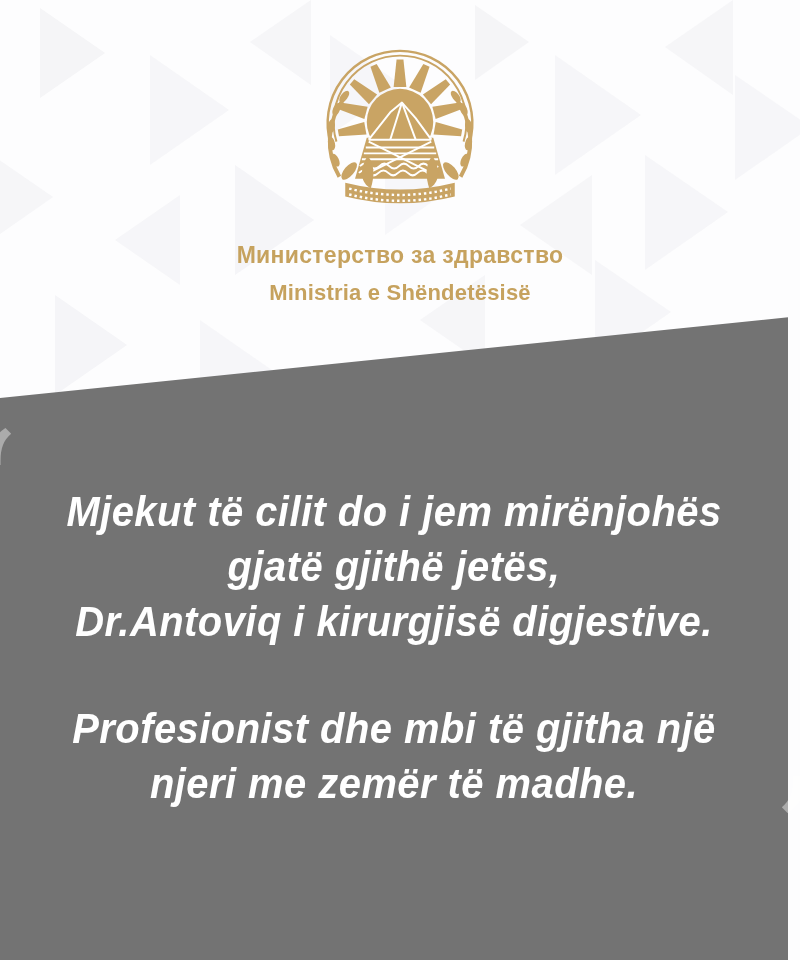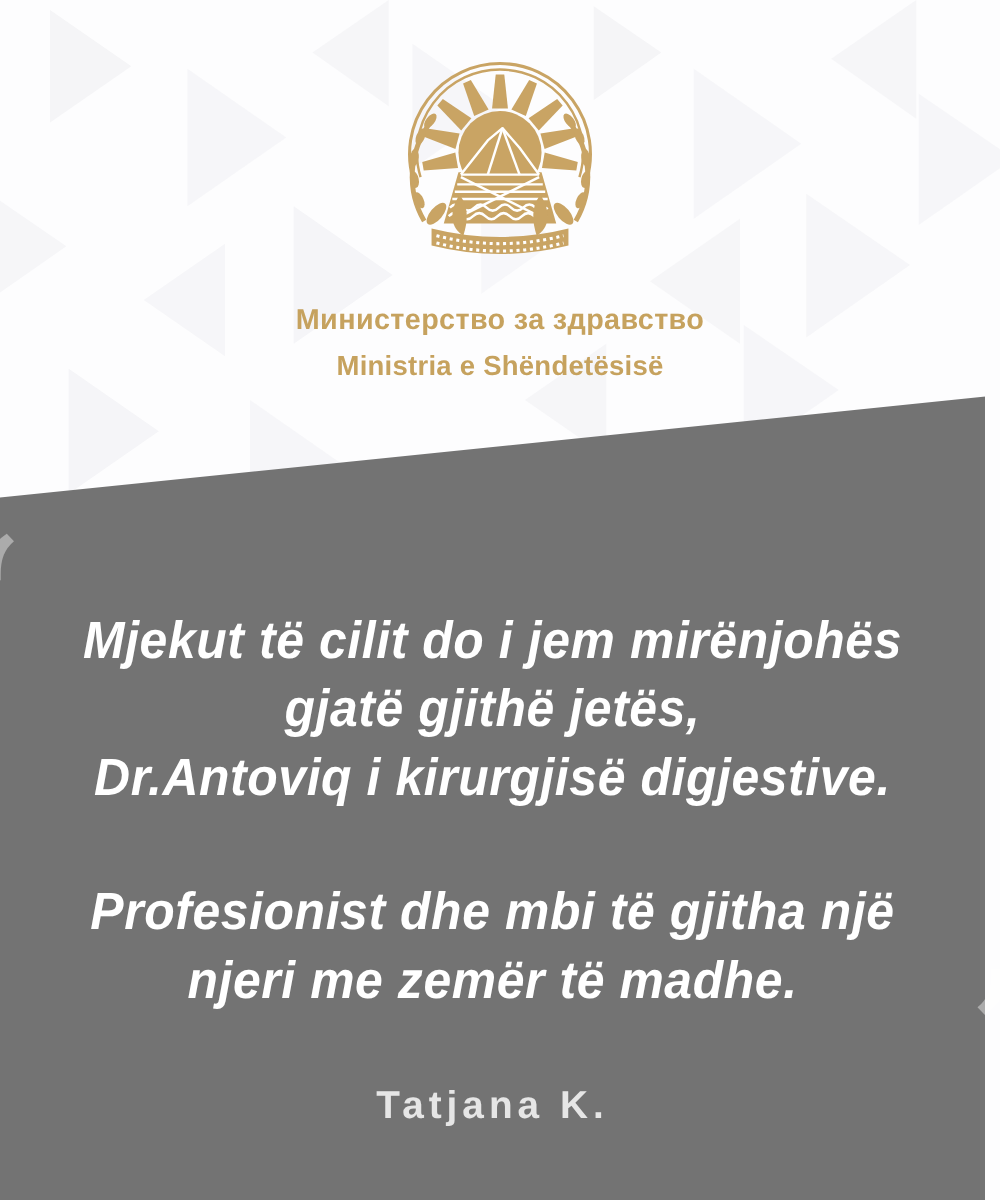--- a/index.html
+++ b/index.html
@@ -206,16 +206,15 @@
         <div>Mjekut të cilit do i jem mirënjohës</div>
         <div>gjatë gjithë jetës,</div>
         <div>Dr.Antoviq i kirurgjisë digjestive.</div>
       </div>
       <div class="para2">
         <div>Profesionist dhe mbi të gjitha një</div>
         <div>njeri me zemër të madhe.</div>
       </div>
     </div>
 
-    <div class="signature">Tatjana K.</div>
   </div>
 
 </div>
 
 </body></html>

